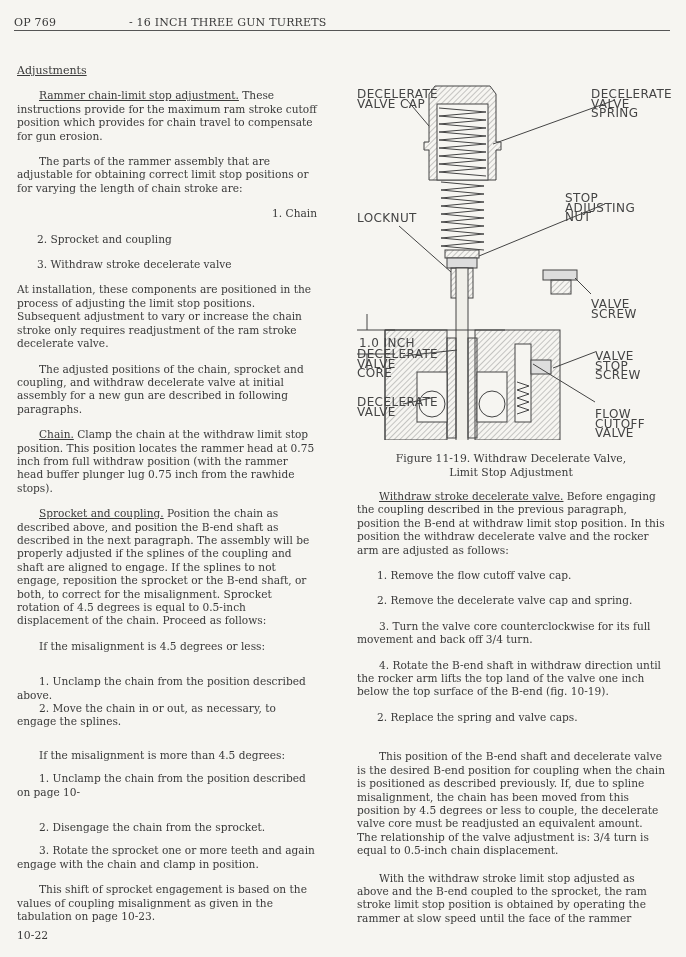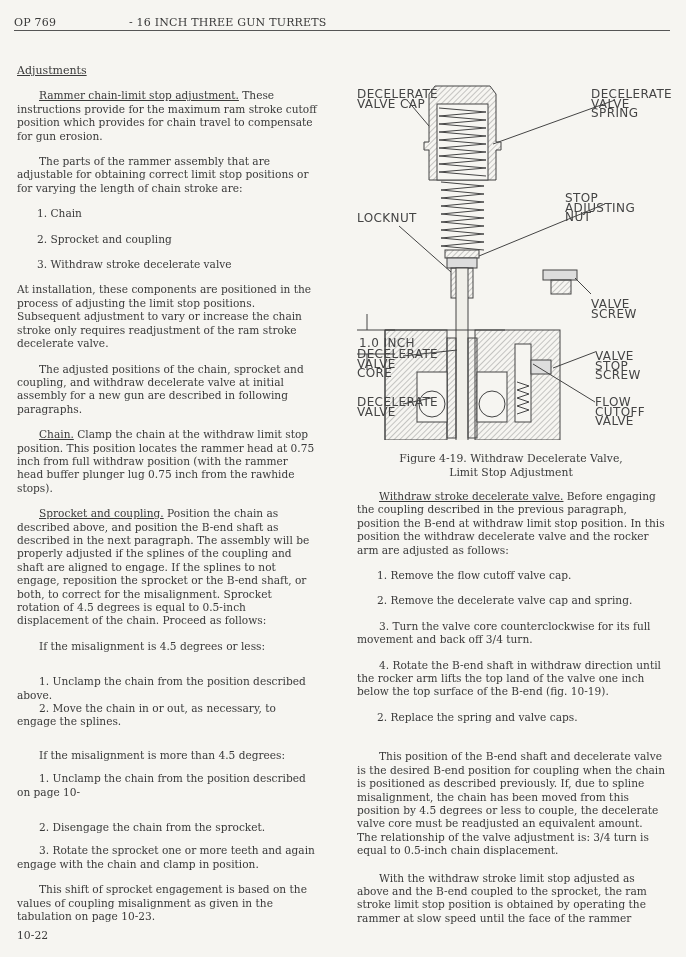--- a/index.html
+++ b/index.html
@@ -29,21 +29,21 @@
 <div class="hdr">
   <span class="left">OP 769</span>
   <span class="title">- 16 INCH THREE GUN TURRETS</span>
 </div>
 <div class="hdr-rule"></div>
 
 <div class="col lcol" style="top:64px;">
   <p class="sect u">Adjustments</p>
   <p class="ind" style="margin-top:12px;"><span class="u">Rammer chain-limit stop adjustment.</span><span> These instructions provide for the maximum ram stroke cutoff position which provides for chain travel to compensate for gun erosion.</span></p>
   <p class="ind" style="margin-top:12px;">The parts of the rammer assembly that are adjustable for obtaining correct limit stop positions or for varying the length of chain stroke are:</p>
-  <p class="li" style="margin-top:12px;">1.  Chain</p>
+  <p class="li" style="margin-top:12px;text-align:right;">1.  Chain</p>
   <p class="li" style="margin-top:12px;">2.  Sprocket and coupling</p>
   <p class="li" style="margin-top:12px;">3.  Withdraw stroke decelerate valve</p>
   <p style="margin-top:12px;">At installation, these components are positioned in the process of adjusting the limit stop positions. Subsequent adjustment to vary or increase the chain stroke only requires readjustment of the ram stroke decelerate valve.</p>
   <p class="ind" style="margin-top:12px;">The adjusted positions of the chain, sprocket and coupling, and withdraw decelerate valve at initial assembly for a new gun are described in following paragraphs.</p>
   <p class="ind" style="margin-top:12px;"><span class="u">Chain.</span><span> Clamp the chain at the withdraw limit stop position. This position locates the rammer head at 0.75 inch from full withdraw position (with the rammer head buffer plunger lug 0.75 inch from the rawhide stops).</span></p>
   <p class="ind" style="margin-top:12px;"><span class="u">Sprocket and coupling.</span><span> Position the chain as described above, and position the B-end shaft as described in the next paragraph. The assembly will be properly adjusted if the splines of the coupling and shaft are aligned to engage. If the splines to not engage, reposition the sprocket or the B-end shaft, or both, to correct for the misalignment. Sprocket rotation of 4.5 degrees is equal to 0.5-inch displacement of the chain. Proceed as follows:</span></p>
   <p class="ind" style="margin-top:12px;">If the misalignment is 4.5 degrees or less:</p>
   <p class="ind" style="margin-top:22px;">1.  Unclamp the chain from the position described above.</p>
   <p class="ind" style="">2.  Move the chain in or out, as necessary, to engage the splines.</p>
   <p class="ind" style="margin-top:20px;">If the misalignment is more than 4.5 degrees:</p>
@@ -110,25 +110,25 @@
   </svg>
   <div class="lbl" style="left:2px;top:8px;width:70px;">DECELERATE VALVE CAP</div>
   <div class="lbl r" style="left:236px;top:8px;width:72px;">DECELERATE VALVE SPRING</div>
   <div class="lbl r" style="left:210px;top:112px;width:92px;">STOP ADJUSTING NUT</div>
   <div class="lbl" style="left:2px;top:132px;">LOCKNUT</div>
   <div class="lbl" style="left:236px;top:218px;">VALVE SCREW</div>
   <div class="lbl" style="left:4px;top:257px;">1.0 INCH</div>
   <div class="lbl" style="left:2px;top:268px;width:60px;">DECELERATE VALVE CORE</div>
   <div class="lbl r" style="left:240px;top:270px;width:62px;">VALVE STOP SCREW</div>
   <div class="lbl" style="left:2px;top:316px;width:60px;">DECELERATE VALVE</div>
-  <div class="lbl r" style="left:240px;top:316px;width:62px;">FLOW CUTOFF VALVE</div>
+  <div class="lbl r" style="left:240px;top:328px;width:62px;">FLOW CUTOFF VALVE</div>
 </div>
 
 <div class="col rcol cap" style="top:452px;">
-  <p>Figure 4-19.  Withdraw Decelerate Valve,</p>
+  <p>Figure 11-19.  Withdraw Decelerate Valve,</p>
   <p>Limit Stop Adjustment</p>
 </div>
 
 <div class="col rcol" style="top:490px;">
   <p class="ind"><span class="u">Withdraw stroke decelerate valve.</span><span> Before engaging the coupling described in the previous paragraph, position the B-end at withdraw limit stop position. In this position the withdraw decelerate valve and the rocker arm are adjusted as follows:</span></p>
   <p class="li" style="margin-top:12px;">1.  Remove the flow cutoff valve cap.</p>
   <p class="li" style="margin-top:12px;">2.  Remove the decelerate valve cap and spring.</p>
   <p class="ind" style="margin-top:12px;">3.  Turn the valve core counterclockwise for its full movement and back off 3/4 turn.</p>
   <p class="ind" style="margin-top:12px;">4.  Rotate the B-end shaft in withdraw direction until the rocker arm lifts the top land of the valve one inch below the top surface of the B-end (fig. 10-19).</p>
   <p class="li" style="margin-top:12px;">2.  Replace the spring and valve caps.</p>

